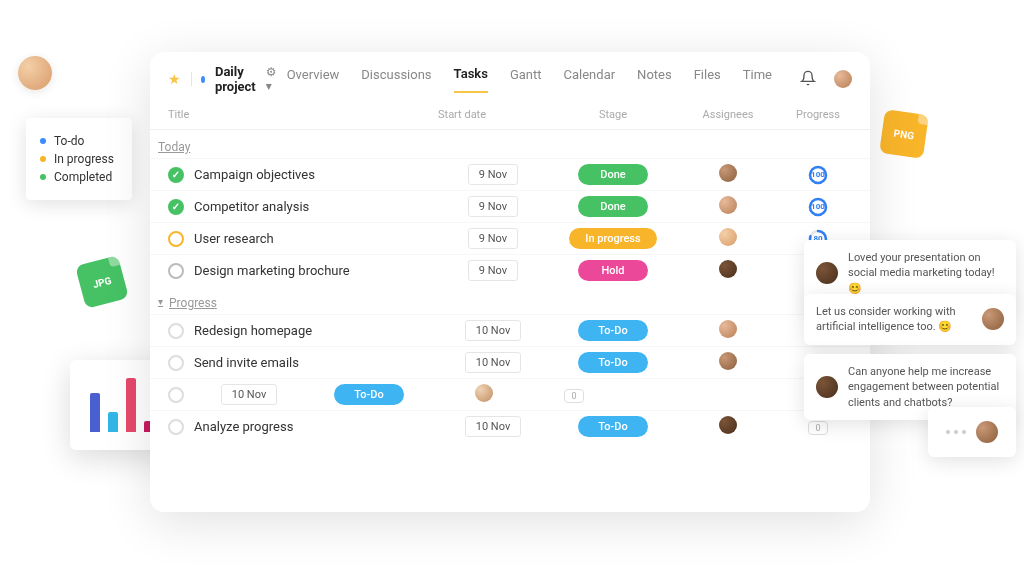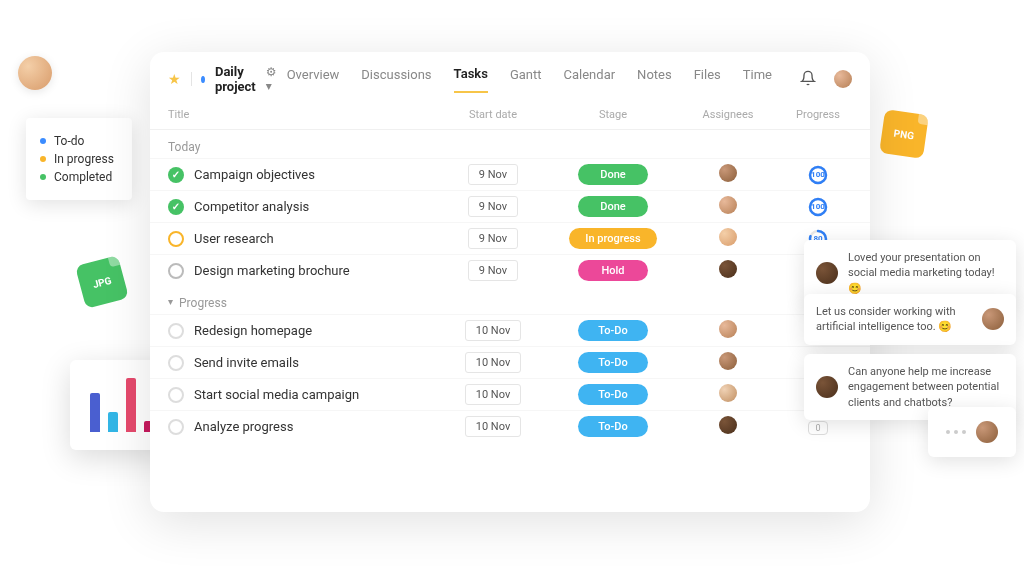--- a/index.html
+++ b/index.html
@@ -153,32 +153,33 @@
 .topbar-avatar { margin-left:8px; }
 
 .columns-row {
   display:flex;
   padding: 14px 18px 8px 18px;
   font-size:11px;
   color:#aaa;
   border-bottom:1px solid #f0f0f0;
 }
 .col-title { flex: 0 0 270px; }
-.col-date { flex: 0 0 110px; text-align:center; }
+.col-date { flex: 0 0 110px; }
 .col-stage { flex: 0 0 130px; text-align:center; }
 .col-assignee { flex: 0 0 100px; text-align:center; }
 .col-progress { flex: 0 0 80px; text-align:center; }
 
 .group-header {
   display:flex;
   align-items:flex-start;
   gap:6px;
-  padding: 10px 18px 4px 18px;
+  padding: 10px 18px 4px 8px;
   font-size:12px;
   color:#999;
+  text-decoration:underline;
 }
 .chev { font-size:10px; color:#999; }
 
 .task-row {
   display:flex;
   align-items:center;
   padding: 4px 18px;
   font-size:13px;
   height: 32px;
   border-top: 1px solid #f6f6f6;
@@ -412,21 +413,20 @@
       <span class="task-stage">
         <span class="stage-pill" style="background:#3fb4f2">To-Do</span>
       </span>
       <span class="task-assignee">
         <span class="avatar avatar-xs av-2"></span>
       </span>
       <span class="task-progress"><span class="progress-zero">0</span></span>
       </div>
       <div class="task-row">
       <span class="task-status status-todo"></span>
-      <span class="task-title">Start social media campaign</span>
       <span class="task-date">
         <span class="date-chip">10 Nov</span>
       </span>
       <span class="task-stage">
         <span class="stage-pill" style="background:#3fb4f2">To-Do</span>
       </span>
       <span class="task-assignee">
         <span class="avatar avatar-xs av-5"></span>
       </span>
       <span class="task-progress"><span class="progress-zero">0</span></span>

